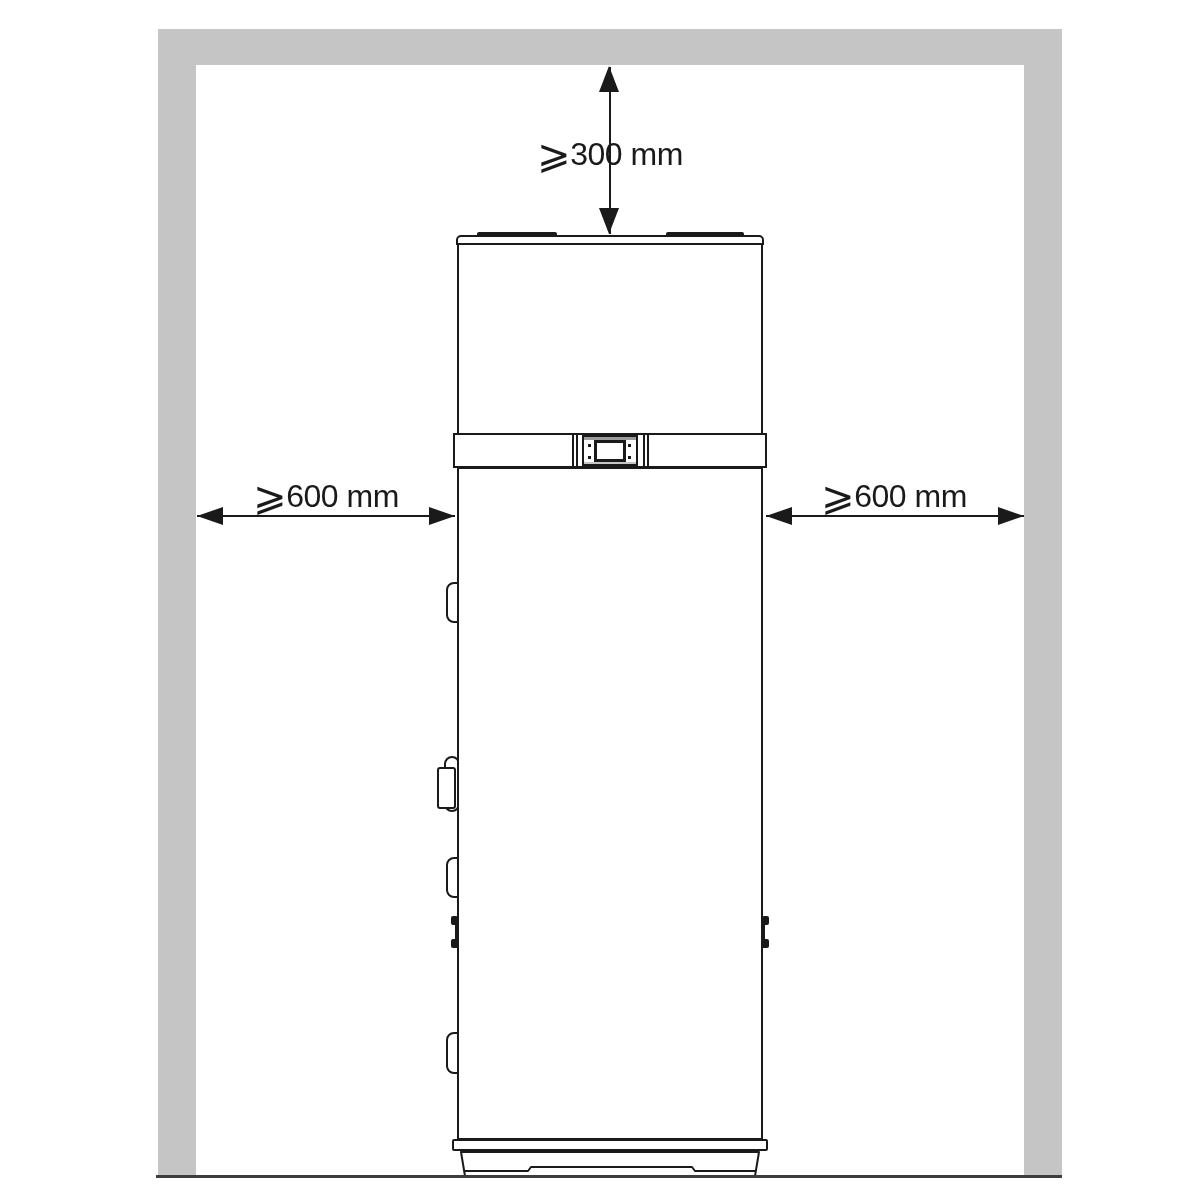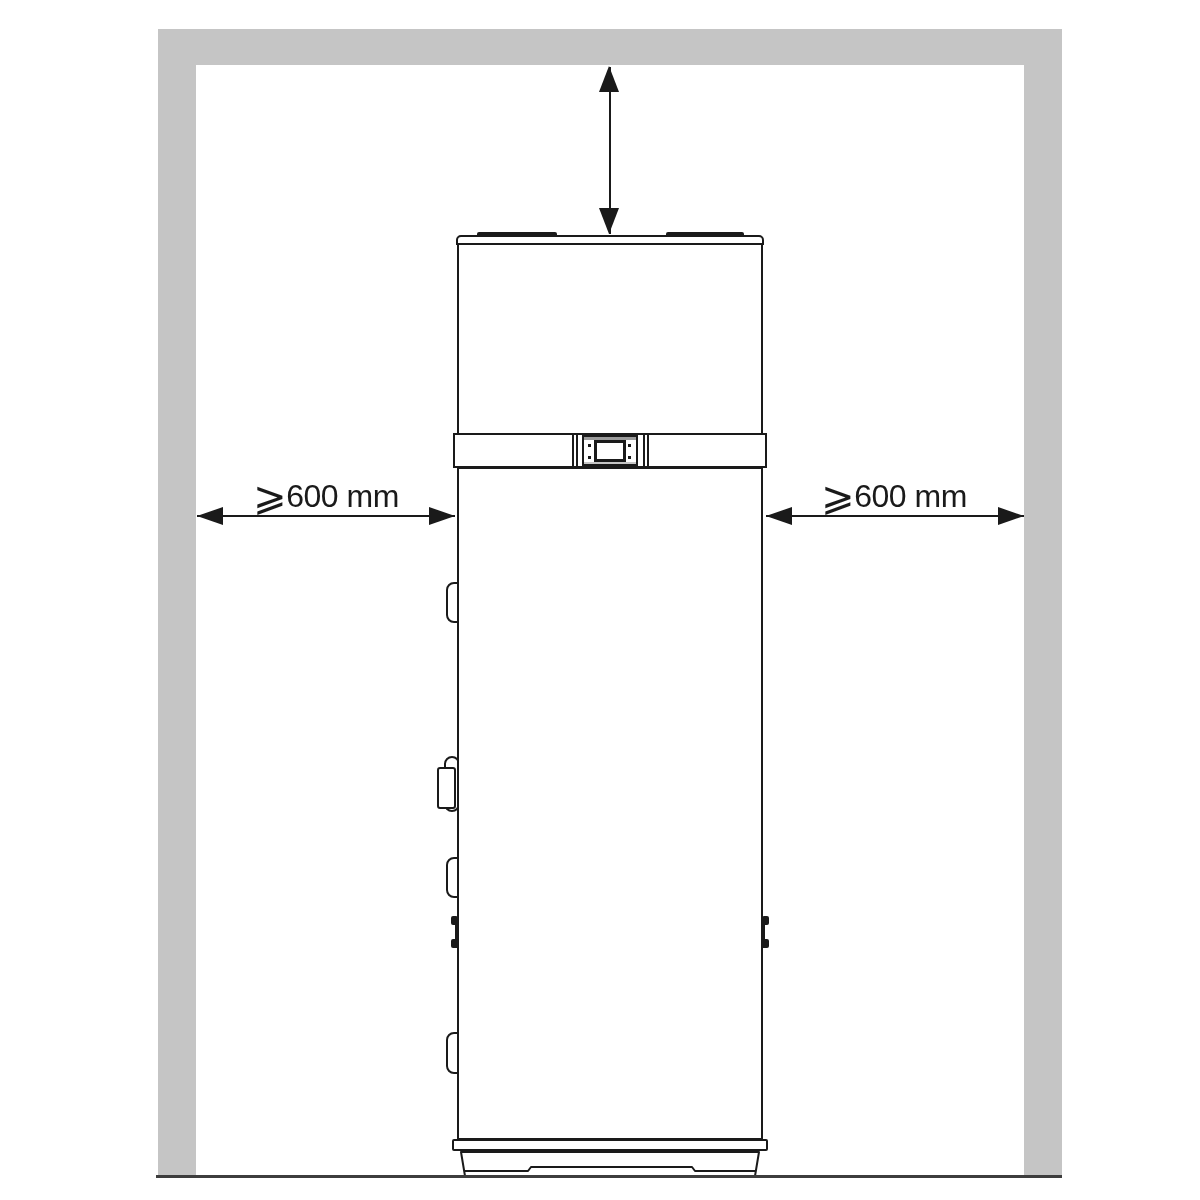--- a/index.html
+++ b/index.html
@@ -92,20 +92,23 @@
 
   <div class="abs part bottom-band"></div>
   <svg class="abs plinth-svg" width="310" height="30" viewBox="0 0 310 30">
     <polygon points="6,3 304,3 300,27 10,27" fill="#ffffff" stroke="#1a1a1a" stroke-width="2" stroke-linejoin="round"></polygon>
     <polyline points="10,22 73,22 76,18 237,18 240,22 301,22" fill="none" stroke="#1a1a1a" stroke-width="2" stroke-linejoin="round"></polyline>
   </svg>
 
   <div class="abs aline" style="left:609px;top:67px;width:2px;height:167px;"></div>
   <div class="abs tri tri-up" style="left:599px;top:66px;"></div>
   <div class="abs tri tri-down" style="left:599px;top:208px;"></div>
+  <div class="abs dim" style="left:480px;top:134px;">
+    <span class="gte">⩾</span><span>300 mm</span>
+  </div>
 
   <div class="abs aline" style="left:197px;top:515px;width:258px;height:2px;"></div>
   <div class="abs tri tri-left" style="left:197px;top:507px;"></div>
   <div class="abs tri tri-right" style="left:429px;top:507px;"></div>
   <div class="abs dim" style="left:196px;top:476px;">
     <span class="gte">⩾</span><span>600 mm</span>
   </div>
 
   <div class="abs aline" style="left:766px;top:515px;width:258px;height:2px;"></div>
   <div class="abs tri tri-left" style="left:766px;top:507px;"></div>

